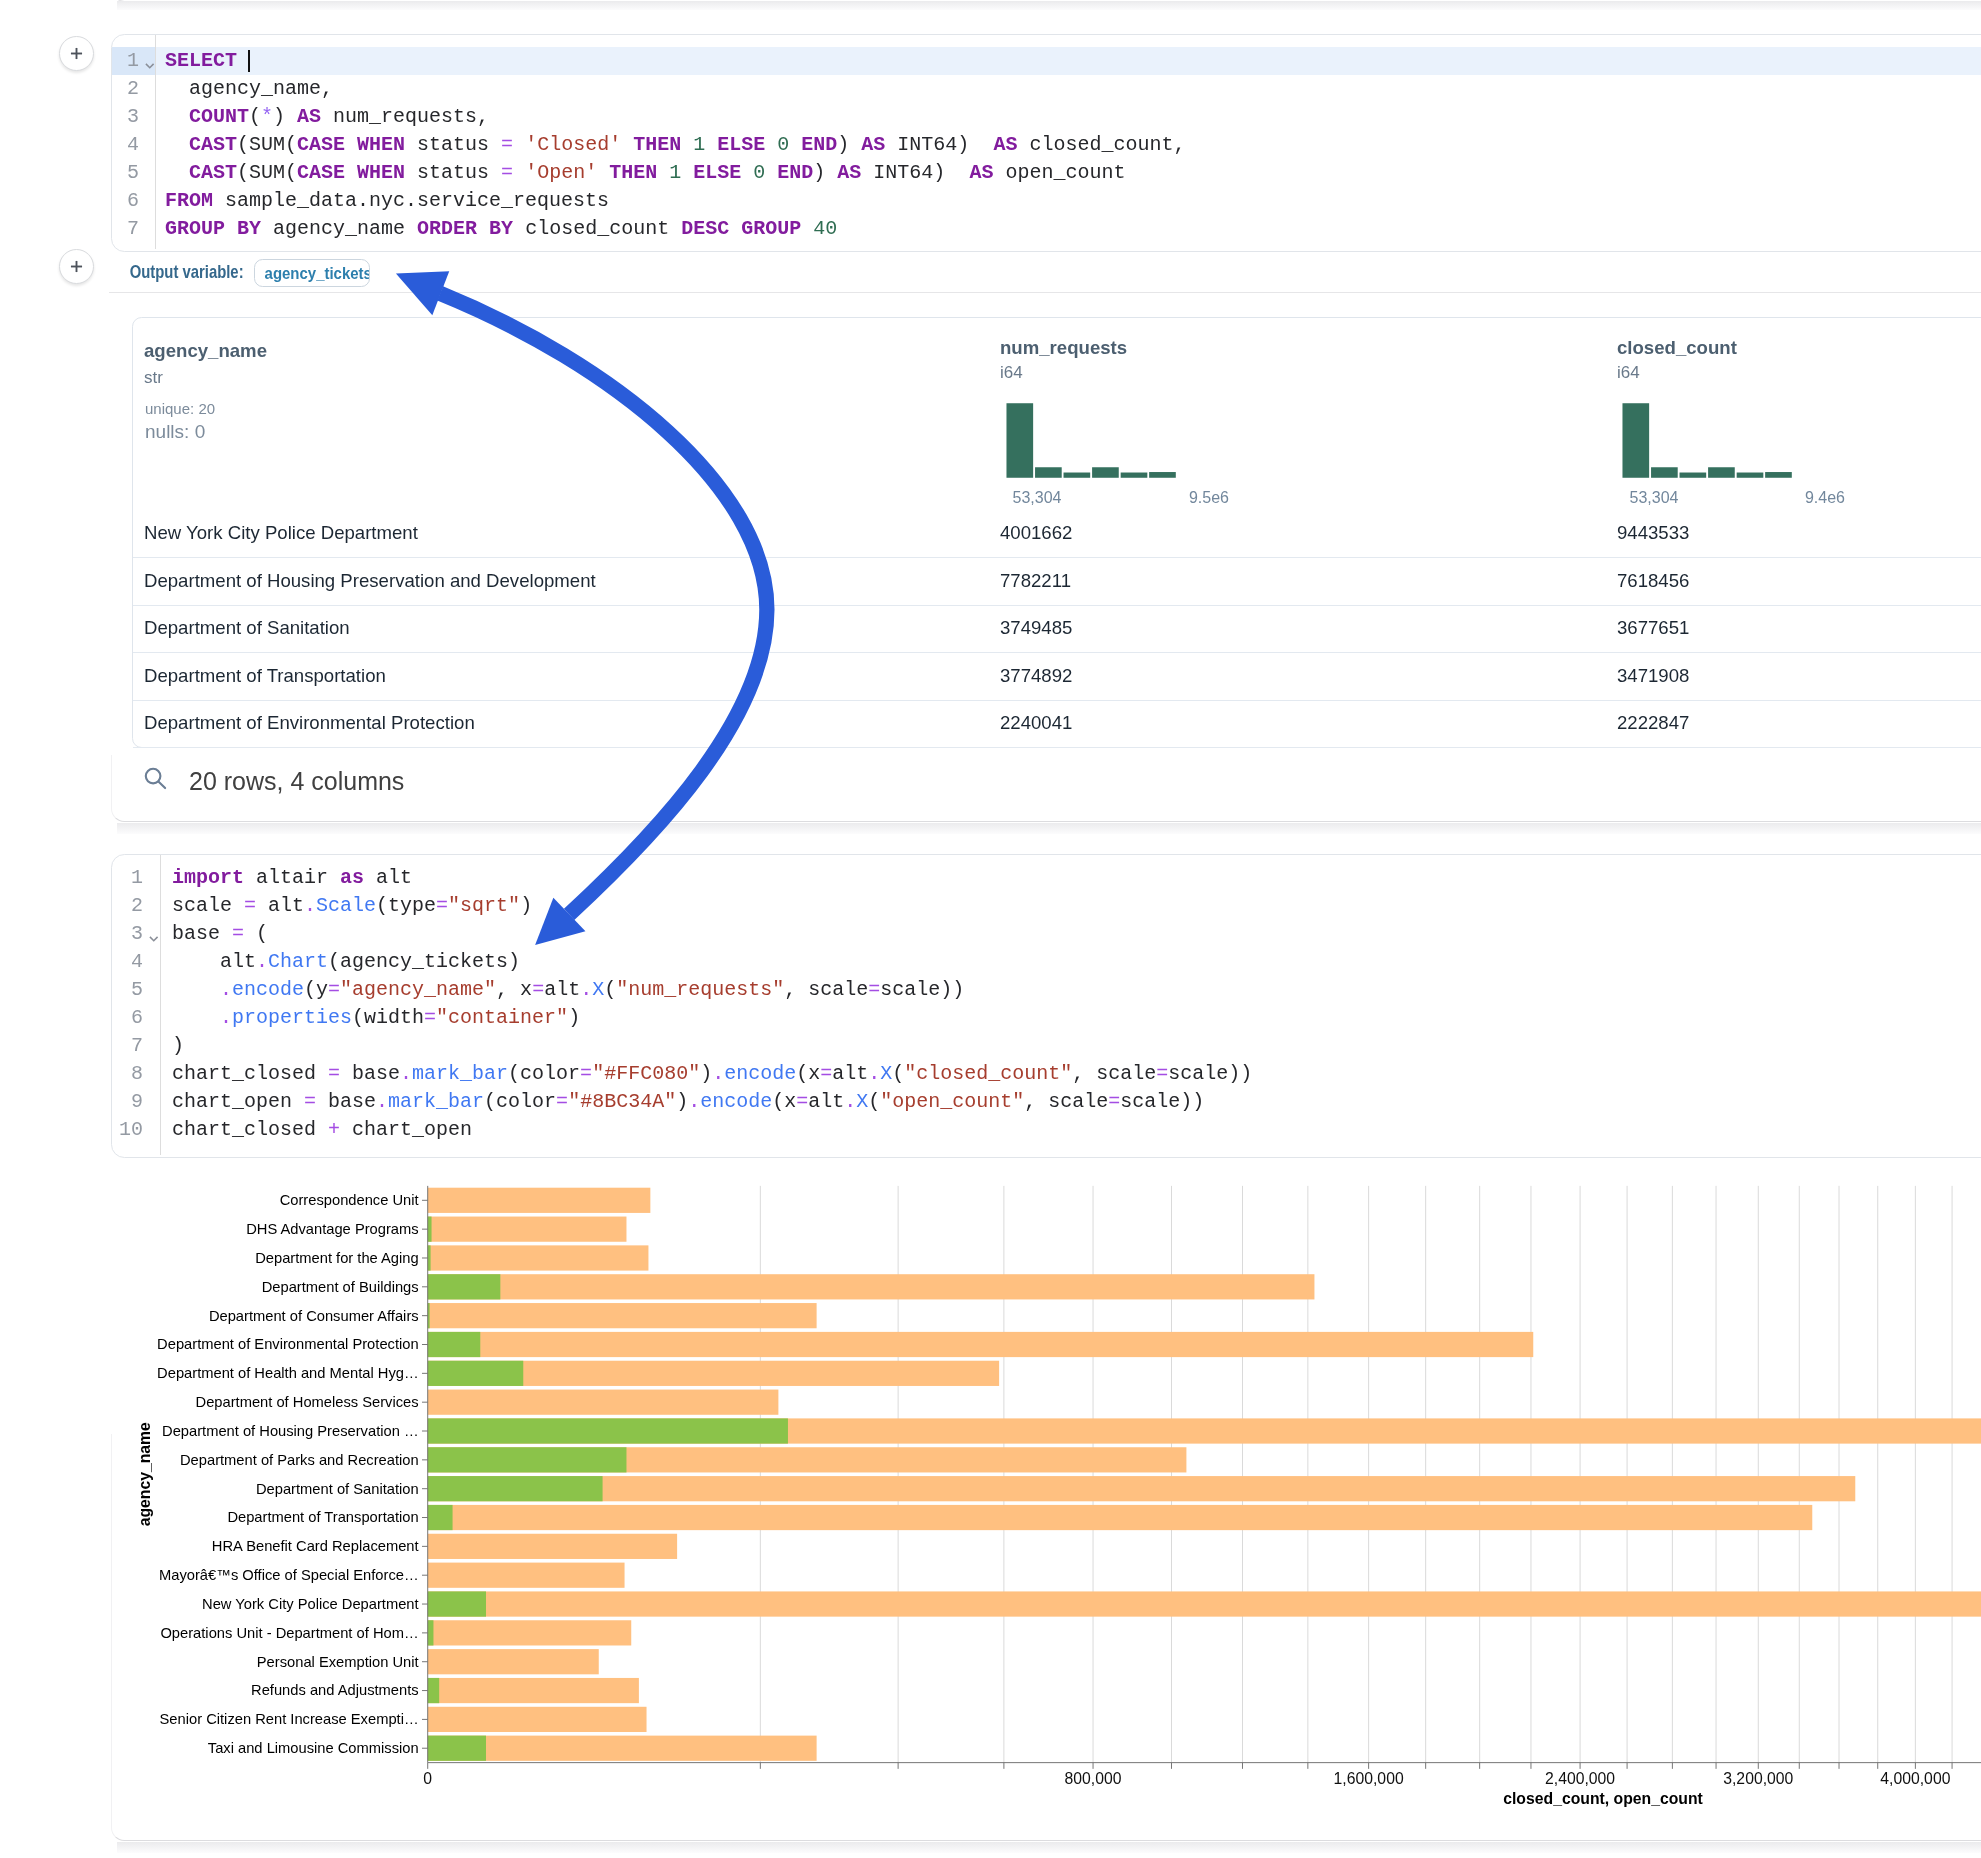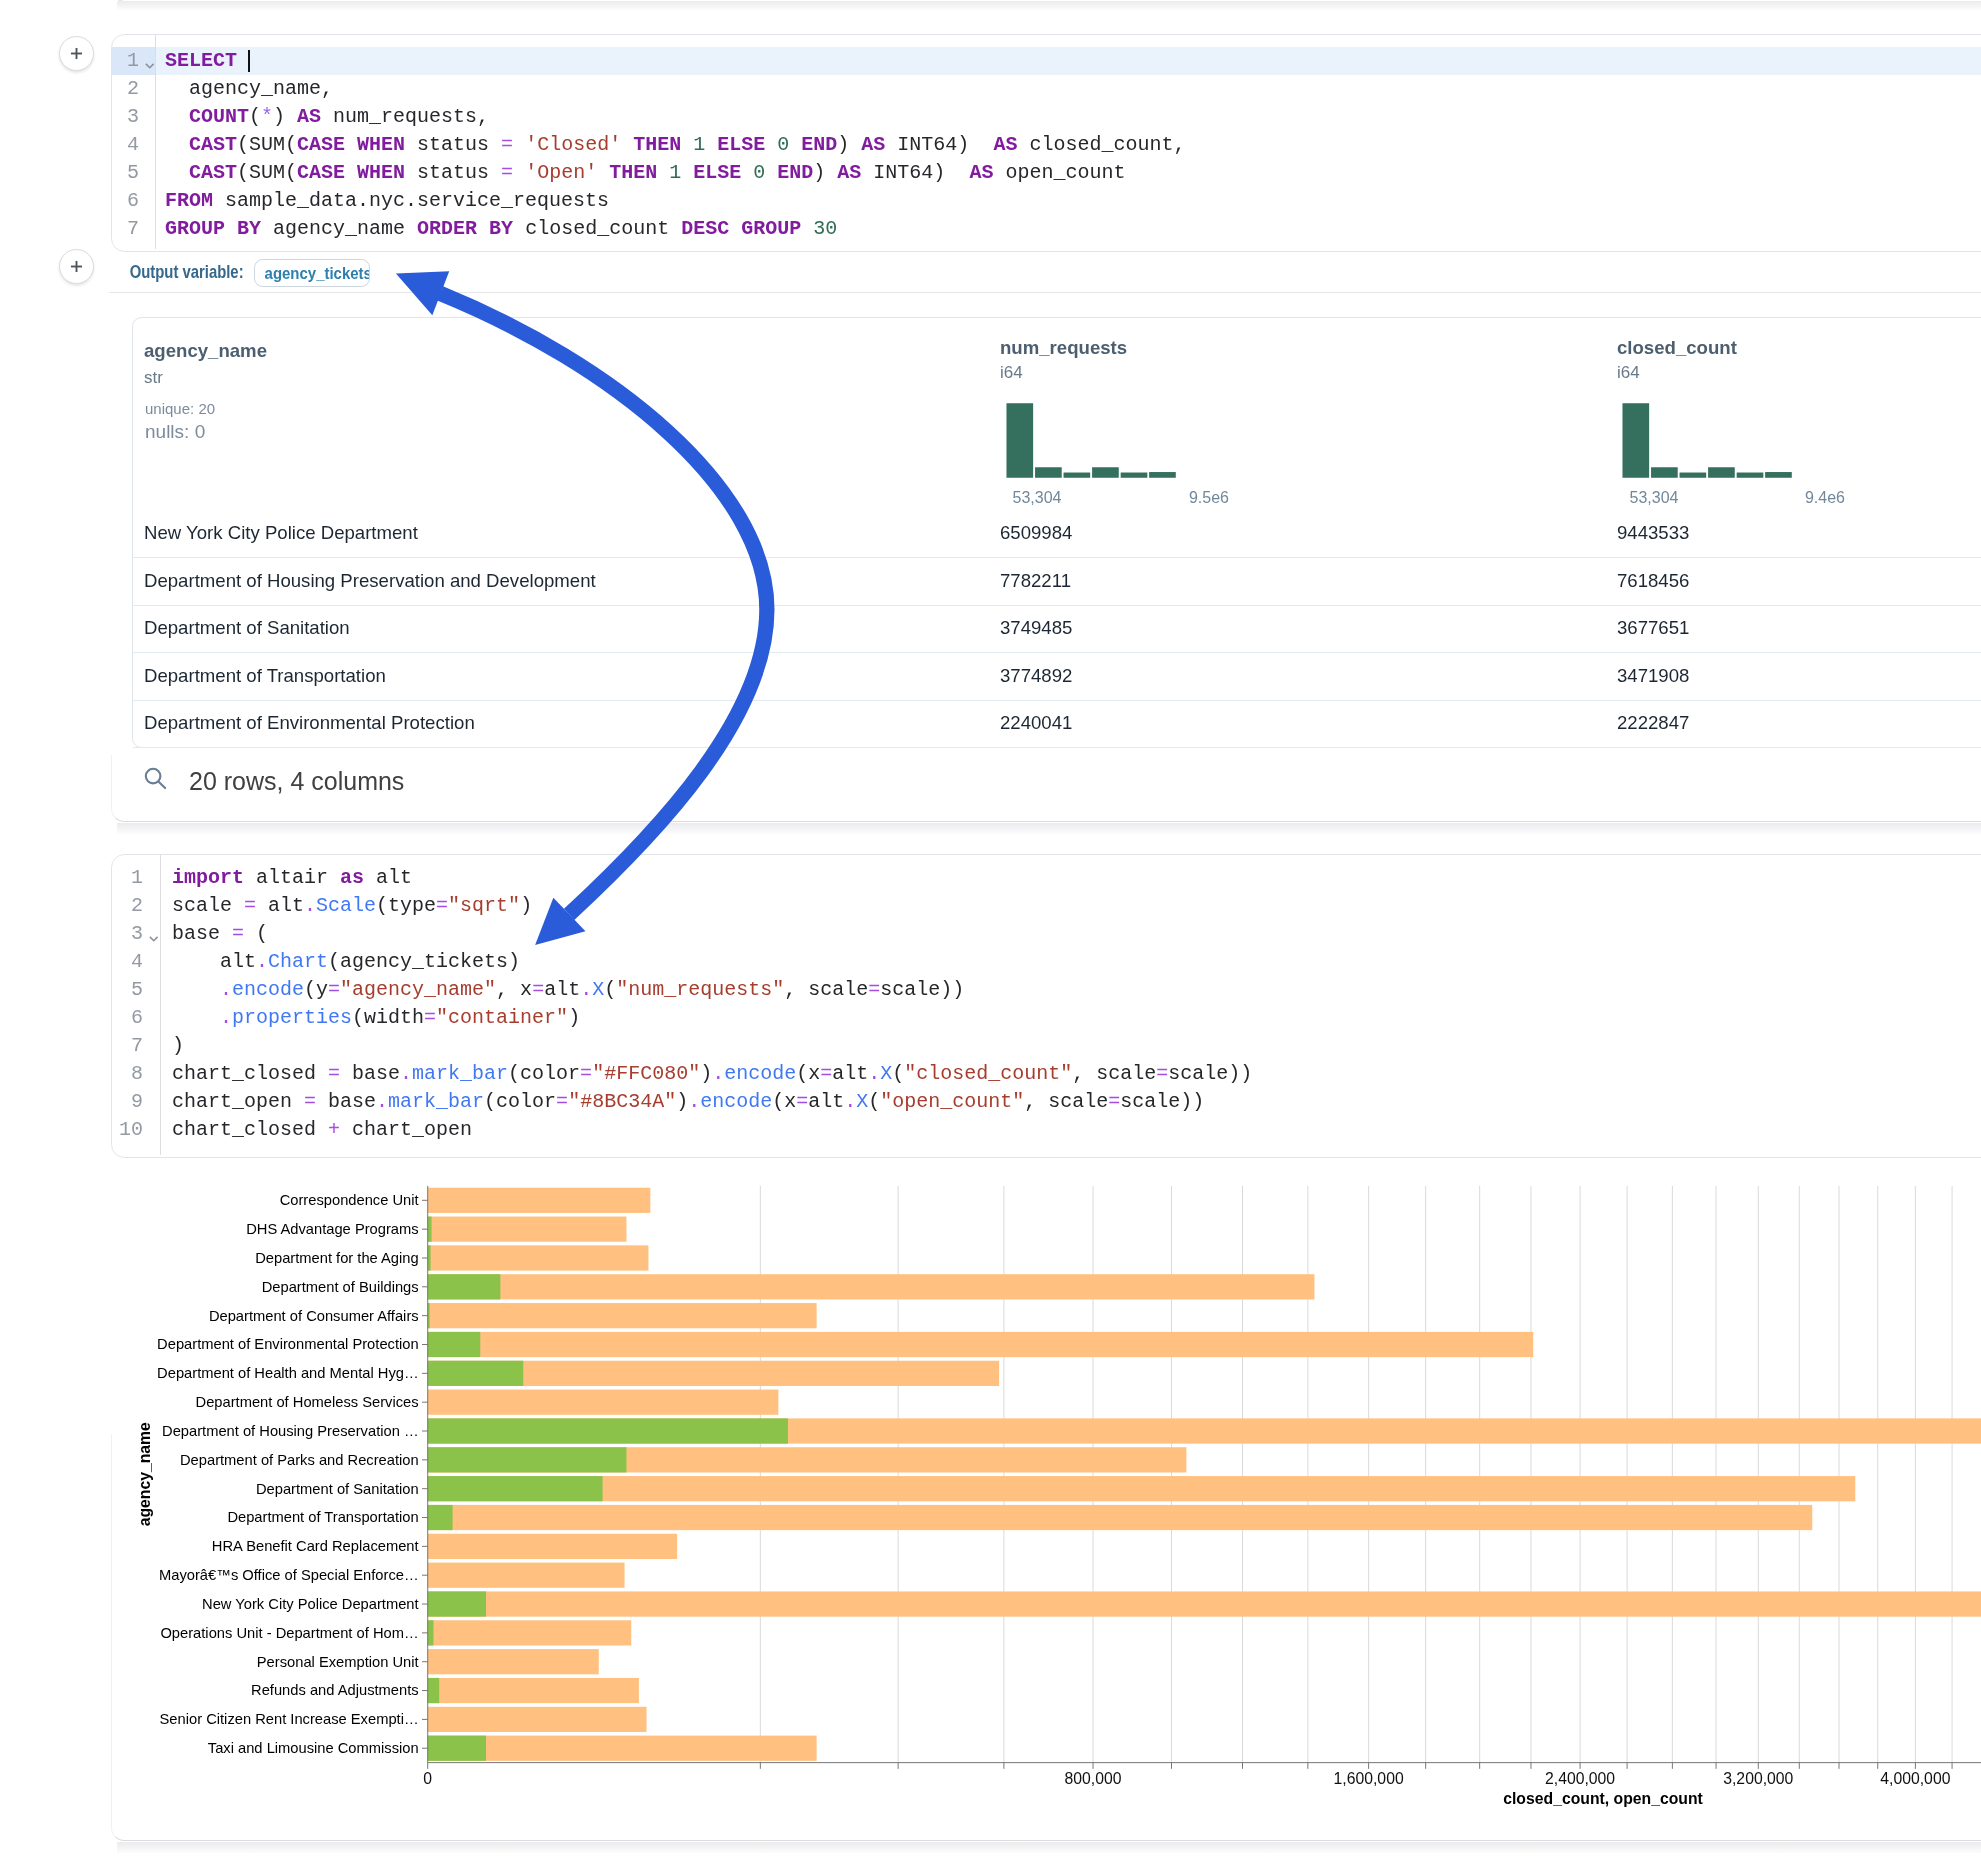--- a/index.html
+++ b/index.html
@@ -40,21 +40,21 @@
 4
 5
 6
 7</pre>
 <pre class="abs mono" style="left:165px;top:47px;line-height:28px"><b class="k">SELECT</b><span> </span>
 <span>  agency_name,</span>
 <span>  </span><b class="k">COUNT</b><span>(</span><span class="v">*</span><span>) </span><b class="k">AS</b><span> num_requests,</span>
 <span>  </span><b class="k">CAST</b><span>(SUM(</span><b class="k">CASE</b><span> </span><b class="k">WHEN</b><span> status </span><span class="o">=</span><span> </span><span class="s">'Closed'</span><span> </span><b class="k">THEN</b><span> </span><span class="n">1</span><span> </span><b class="k">ELSE</b><span> </span><span class="n">0</span><span> </span><b class="k">END</b><span>) </span><b class="k">AS</b><span> INT64)  </span><b class="k">AS</b><span> closed_count,</span>
 <span>  </span><b class="k">CAST</b><span>(SUM(</span><b class="k">CASE</b><span> </span><b class="k">WHEN</b><span> status </span><span class="o">=</span><span> </span><span class="s">'Open'</span><span> </span><b class="k">THEN</b><span> </span><span class="n">1</span><span> </span><b class="k">ELSE</b><span> </span><span class="n">0</span><span> </span><b class="k">END</b><span>) </span><b class="k">AS</b><span> INT64)  </span><b class="k">AS</b><span> open_count</span>
 <b class="k">FROM</b><span> sample_data.nyc.service_requests</span>
-<b class="k">GROUP</b><span> </span><b class="k">BY</b><span> agency_name </span><b class="k">ORDER</b><span> </span><b class="k">BY</b><span> closed_count </span><b class="k">DESC</b><span> </span><b class="k">GROUP</b><span> </span><span class="n">30</span></pre>
+<b class="k">GROUP</b><span> </span><b class="k">BY</b><span> agency_name </span><b class="k">ORDER</b><span> </span><b class="k">BY</b><span> closed_count </span><b class="k">DESC</b><span> </span><b class="k">GROUP</b><span> </span><span class="n">40</span></pre>
 <div class="abs" style="left:248px;top:50px;width:1.5px;height:21.5px;background:#111"></div>
 <div class="abs chev" style="left:144px;top:57px"><svg width="11.5" height="9.6" viewBox="0 0 12 10">
       <path d="M2 3 L6 7 L10 3" stroke="#8a8f98" stroke-width="1.6" fill="none"></path>
     </svg></div>
 <svg class="abs" style="left:124px;top:258px" width="287" height="29" viewBox="0 0 300 30">
     <text x="6" y="21" font-size="19" font-weight="bold" fill="#35688c" textLength="119" lengthAdjust="spacingAndGlyphs">Output variable:</text>
   </svg>
 <div class="abs" style="left:254px;top:259px;width:114px;height:26px;border:1.4px solid #ccd6df;border-radius:8.6px;overflow:hidden"><svg width="114" height="26" viewBox="0 0 119 27">
       <text x="10" y="19.5" font-size="16.5" font-weight="bold" fill="#2d7fad" textLength="112" lengthAdjust="spacingAndGlyphs">agency_tickets</text>
     </svg></div>
@@ -82,21 +82,21 @@
     <rect x="60.2" y="72.5" width="27.9" height="5.5" fill="#35705e"></rect>
     <rect x="90.1" y="67.0" width="27.9" height="11.0" fill="#35705e"></rect>
     <rect x="120.0" y="72.5" width="27.9" height="5.5" fill="#35705e"></rect>
     <rect x="149.8" y="72.0" width="27.9" height="6.0" fill="#35705e"></rect>
   </svg>
 <div class="abs hlab" style="left:989px;top:489px;width:96px;text-align:center">53,304</div>
 <div class="abs hlab" style="left:1133px;top:489px;width:96px;text-align:right">9.5e6</div>
 <div class="abs hlab" style="left:1606px;top:489px;width:96px;text-align:center">53,304</div>
 <div class="abs hlab" style="left:1749px;top:489px;width:96px;text-align:right">9.4e6</div>
 <div class="abs trow" style="left:144px;top:522px">New York City Police Department</div>
-<div class="abs trow" style="left:1000px;top:522px">6509984</div>
+<div class="abs trow" style="left:1000px;top:522px">4001662</div>
 <div class="abs trow" style="left:1617px;top:522px">9443533</div>
 <div class="abs" style="left:133px;top:557px;width:1900px;height:1px;background:#e3e9f0"></div>
 <div class="abs trow" style="left:144px;top:570px">Department of Housing Preservation and Development</div>
 <div class="abs trow" style="left:1000px;top:570px">7782211</div>
 <div class="abs trow" style="left:1617px;top:570px">7618456</div>
 <div class="abs" style="left:133px;top:605px;width:1900px;height:1px;background:#e3e9f0"></div>
 <div class="abs trow" style="left:144px;top:617px">Department of Sanitation</div>
 <div class="abs trow" style="left:1000px;top:617px">3749485</div>
 <div class="abs trow" style="left:1617px;top:617px">3677651</div>
 <div class="abs" style="left:133px;top:652px;width:1900px;height:1px;background:#e3e9f0"></div>

